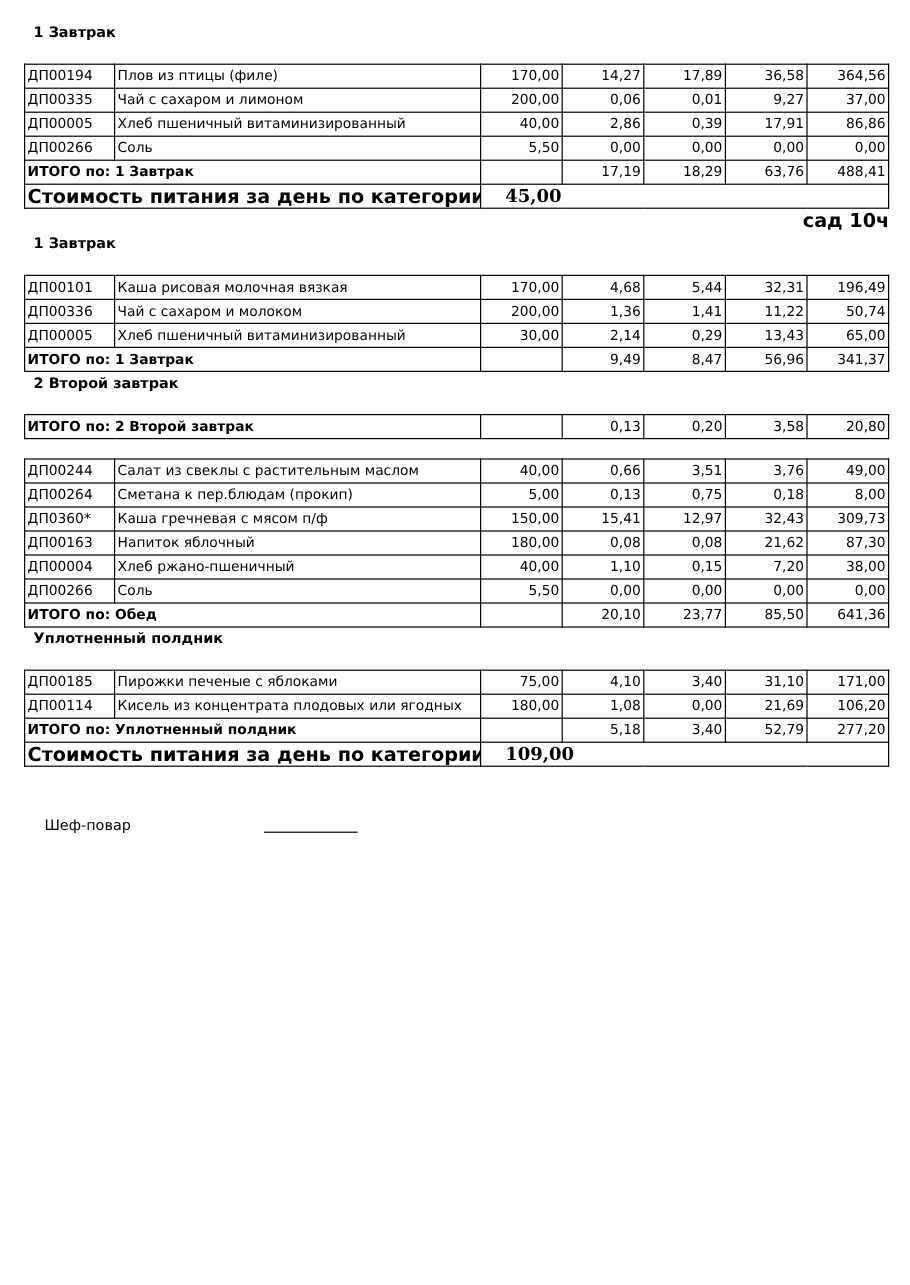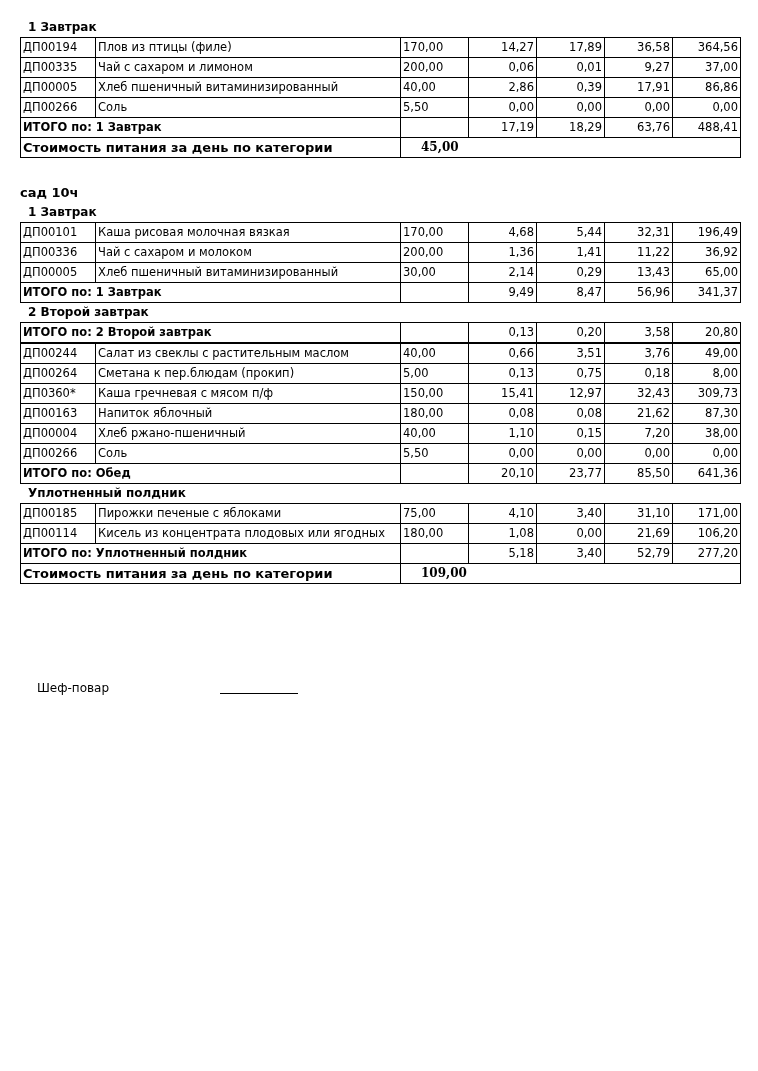--- a/index.html
+++ b/index.html
@@ -1,31 +1,31 @@
 <!DOCTYPE html>
 <html><head>
 <meta charset="utf-8">
 <style>
   html, body { margin: 0; padding: 0; background: #ffffff; }
   body { width: 758px; height: 1071px; position: relative; font-family: "DejaVu Sans", sans-serif; color: #000; overflow: hidden; }
   .page { position: absolute; left: 20px; top: 18px; width: 721px; }
   .sec-title { font-weight: bold; font-size: 12px; height: 19px; line-height: 19px; padding-left: 8px; }
-  table { border-collapse: collapse; width: 721px; table-layout: fixed; }
+  table { border-collapse: collapse; width: 721px; table-layout: fixed; margin-top: 16px; }
   td { border: 1px solid #000; font-size: 11.5px; height: 19px; line-height: 19px; padding: 0 2px; white-space: nowrap; overflow: hidden; }
   col.c-code { width: 75px; }
   col.c-name { width: 305px; }
   col.c-w { width: 68px; }
   col.c-n { width: 68px; }
-  td.w { text-align: left; }
+  td.w { text-align: right; }
   td.n { text-align: right; }
   tr.total td { font-weight: bold; }
   tr.total td.n { font-weight: normal; }
-  tr.cost td { font-weight: bold; font-size: 13px; height: 19px; }
-  tr.cost td.cost-val { font-family: "DejaVu Serif", serif; font-size: 12px; padding-left: 20px; text-align: left; }
-  .group-caption { text-align: left; font-weight: bold; font-size: 13px; height: 20px; line-height: 20px; margin-top: 25px; }
+  tr.cost td { font-weight: bold; font-size: 16px; height: 19px; }
+  tr.cost td.cost-val { font-family: "DejaVu Serif", serif; font-size: 15px; padding-left: 20px; text-align: left; }
+  .group-caption { text-align: right; font-weight: bold; font-size: 16px; height: 20px; line-height: 20px; }
   .signature { position: absolute; left: 37px; top: 681px; font-size: 12px; }
   .sig-line { position: absolute; left: 220px; top: 693px; width: 78px; border-bottom: 1px solid #000; }
 </style>
 </head>
 <body>
 
 <div class="page">
   <div id="group1">
       <div class="sec-title">1 Завтрак</div>
       <table>
@@ -113,21 +113,21 @@
             <td class="n">32,31</td>
             <td class="n">196,49</td>
           </tr>
           <tr>
             <td>ДП00336</td>
             <td>Чай с сахаром и молоком</td>
             <td class="w">200,00</td>
             <td class="n">1,36</td>
             <td class="n">1,41</td>
             <td class="n">11,22</td>
-            <td class="n">36,92</td>
+            <td class="n">50,74</td>
           </tr>
           <tr>
             <td>ДП00005</td>
             <td>Хлеб пшеничный витаминизированный</td>
             <td class="w">30,00</td>
             <td class="n">2,14</td>
             <td class="n">0,29</td>
             <td class="n">13,43</td>
             <td class="n">65,00</td>
           </tr>

